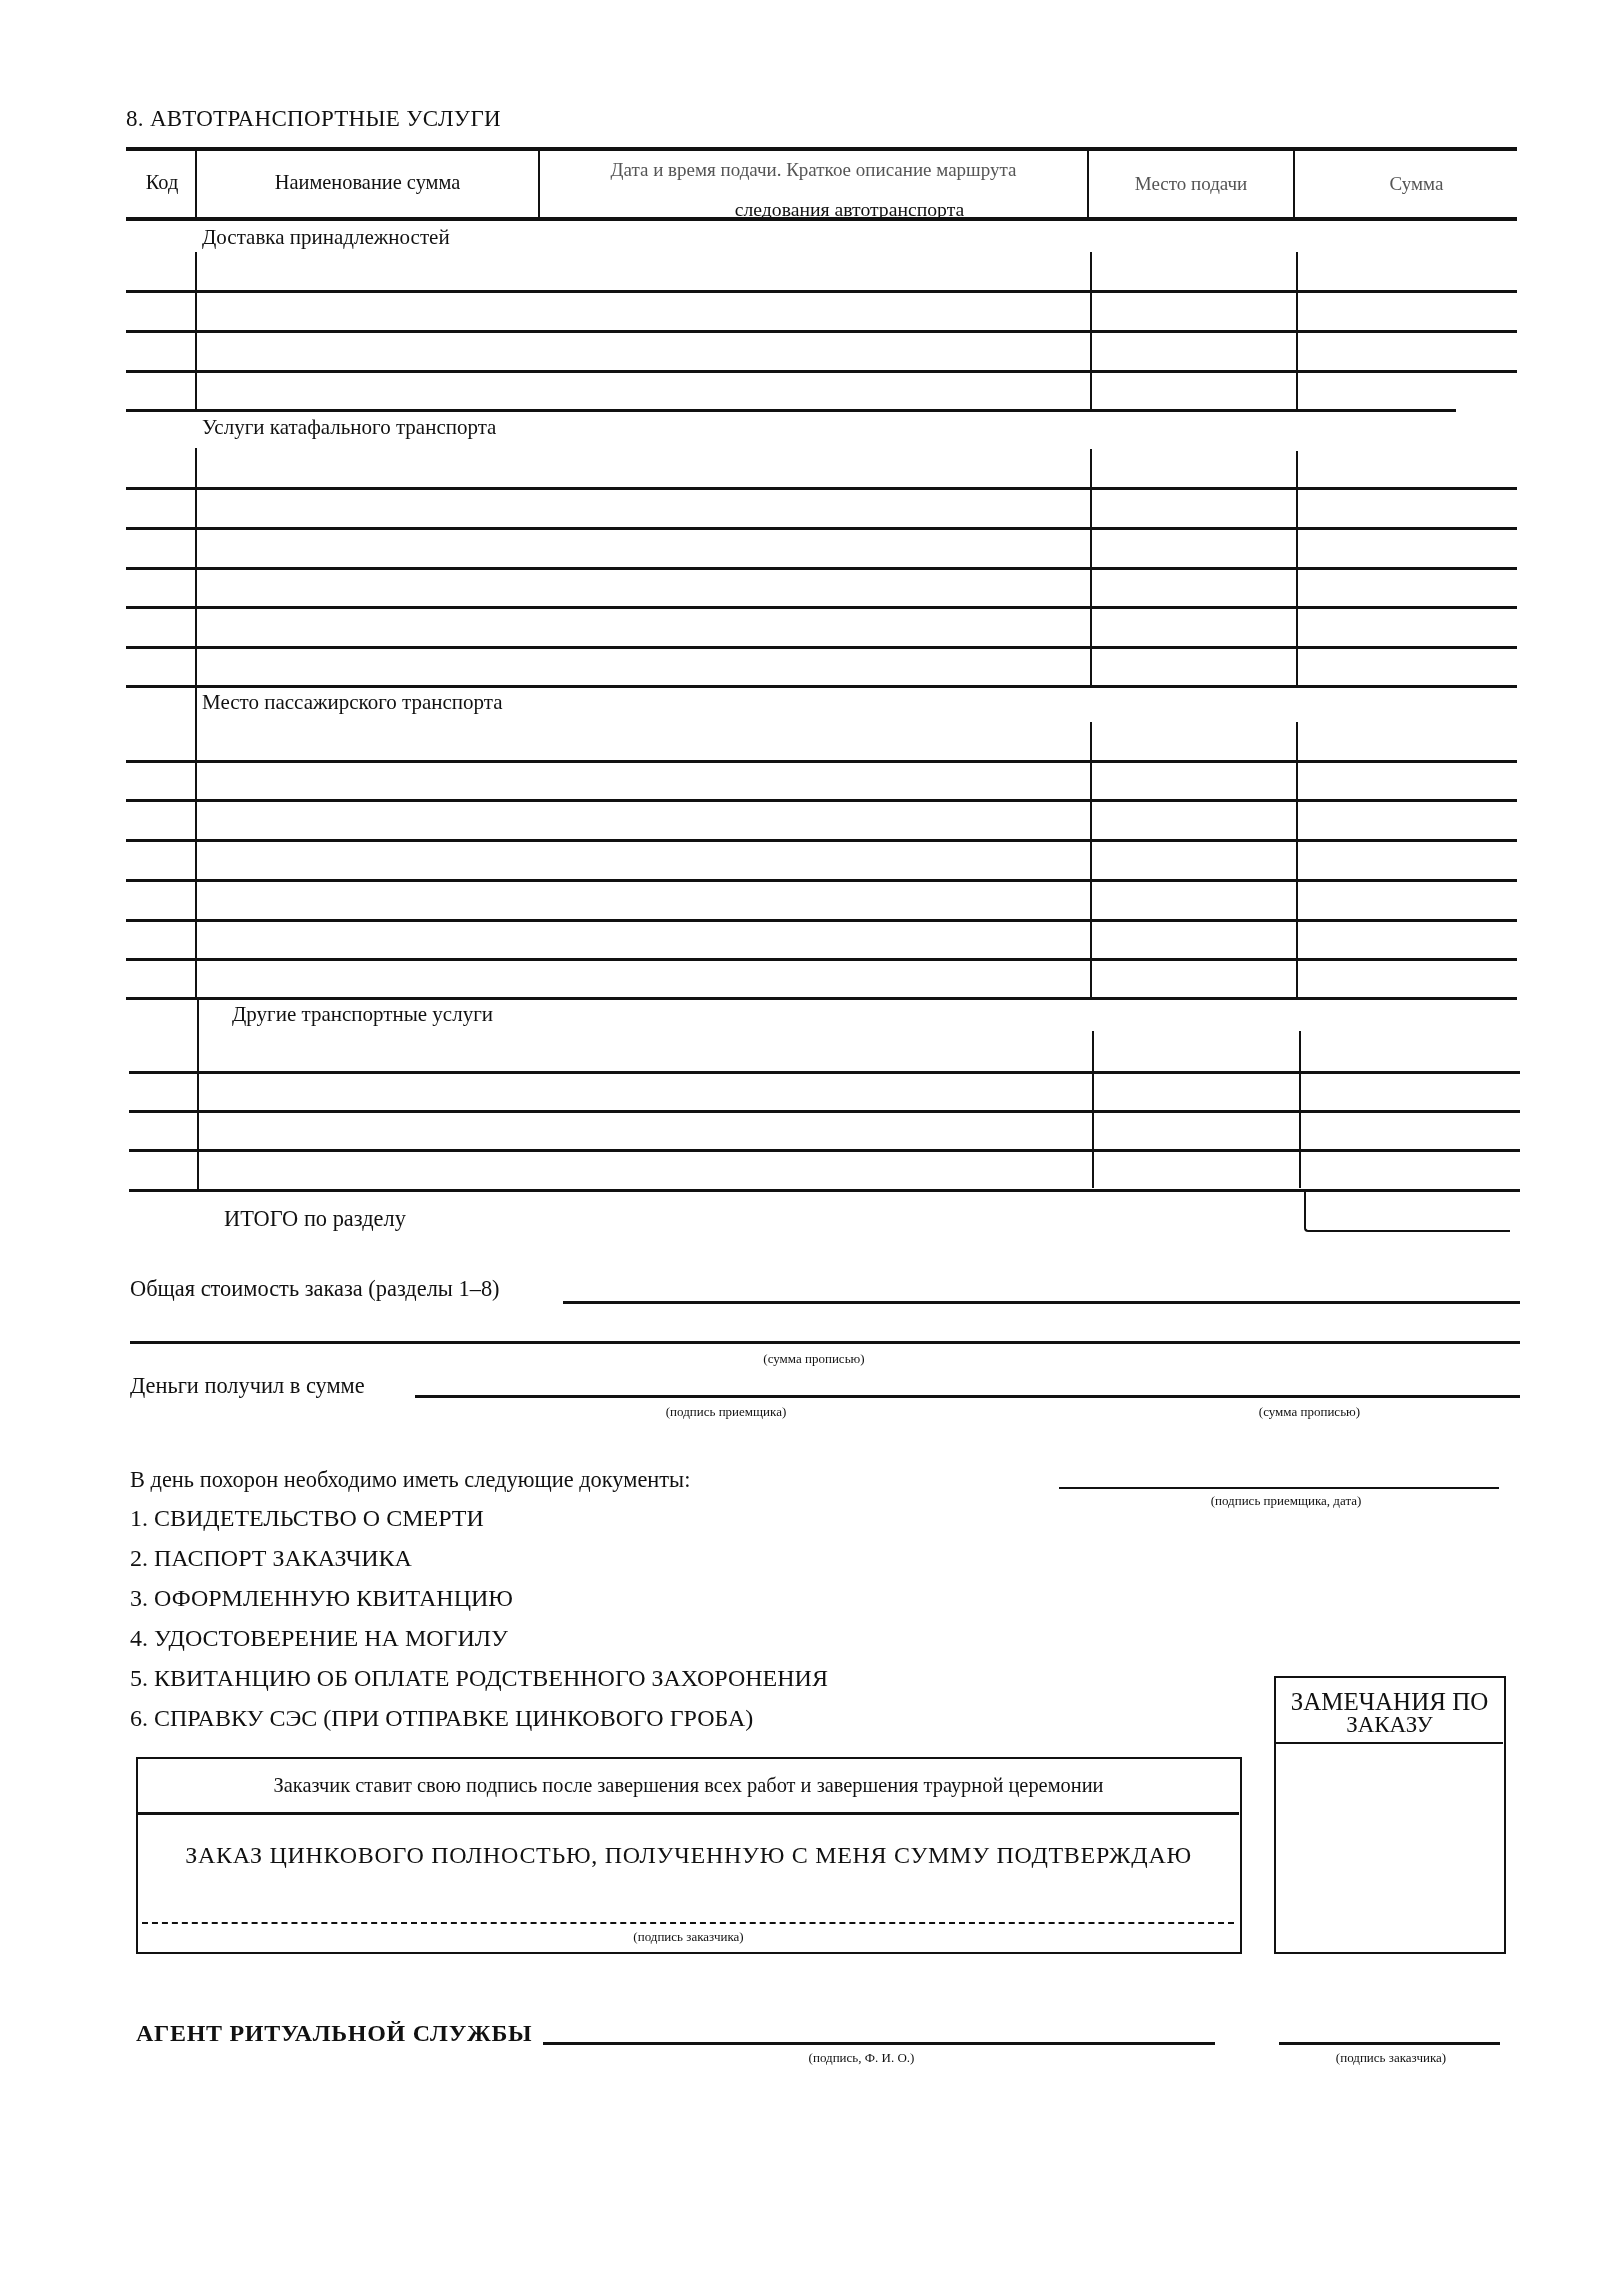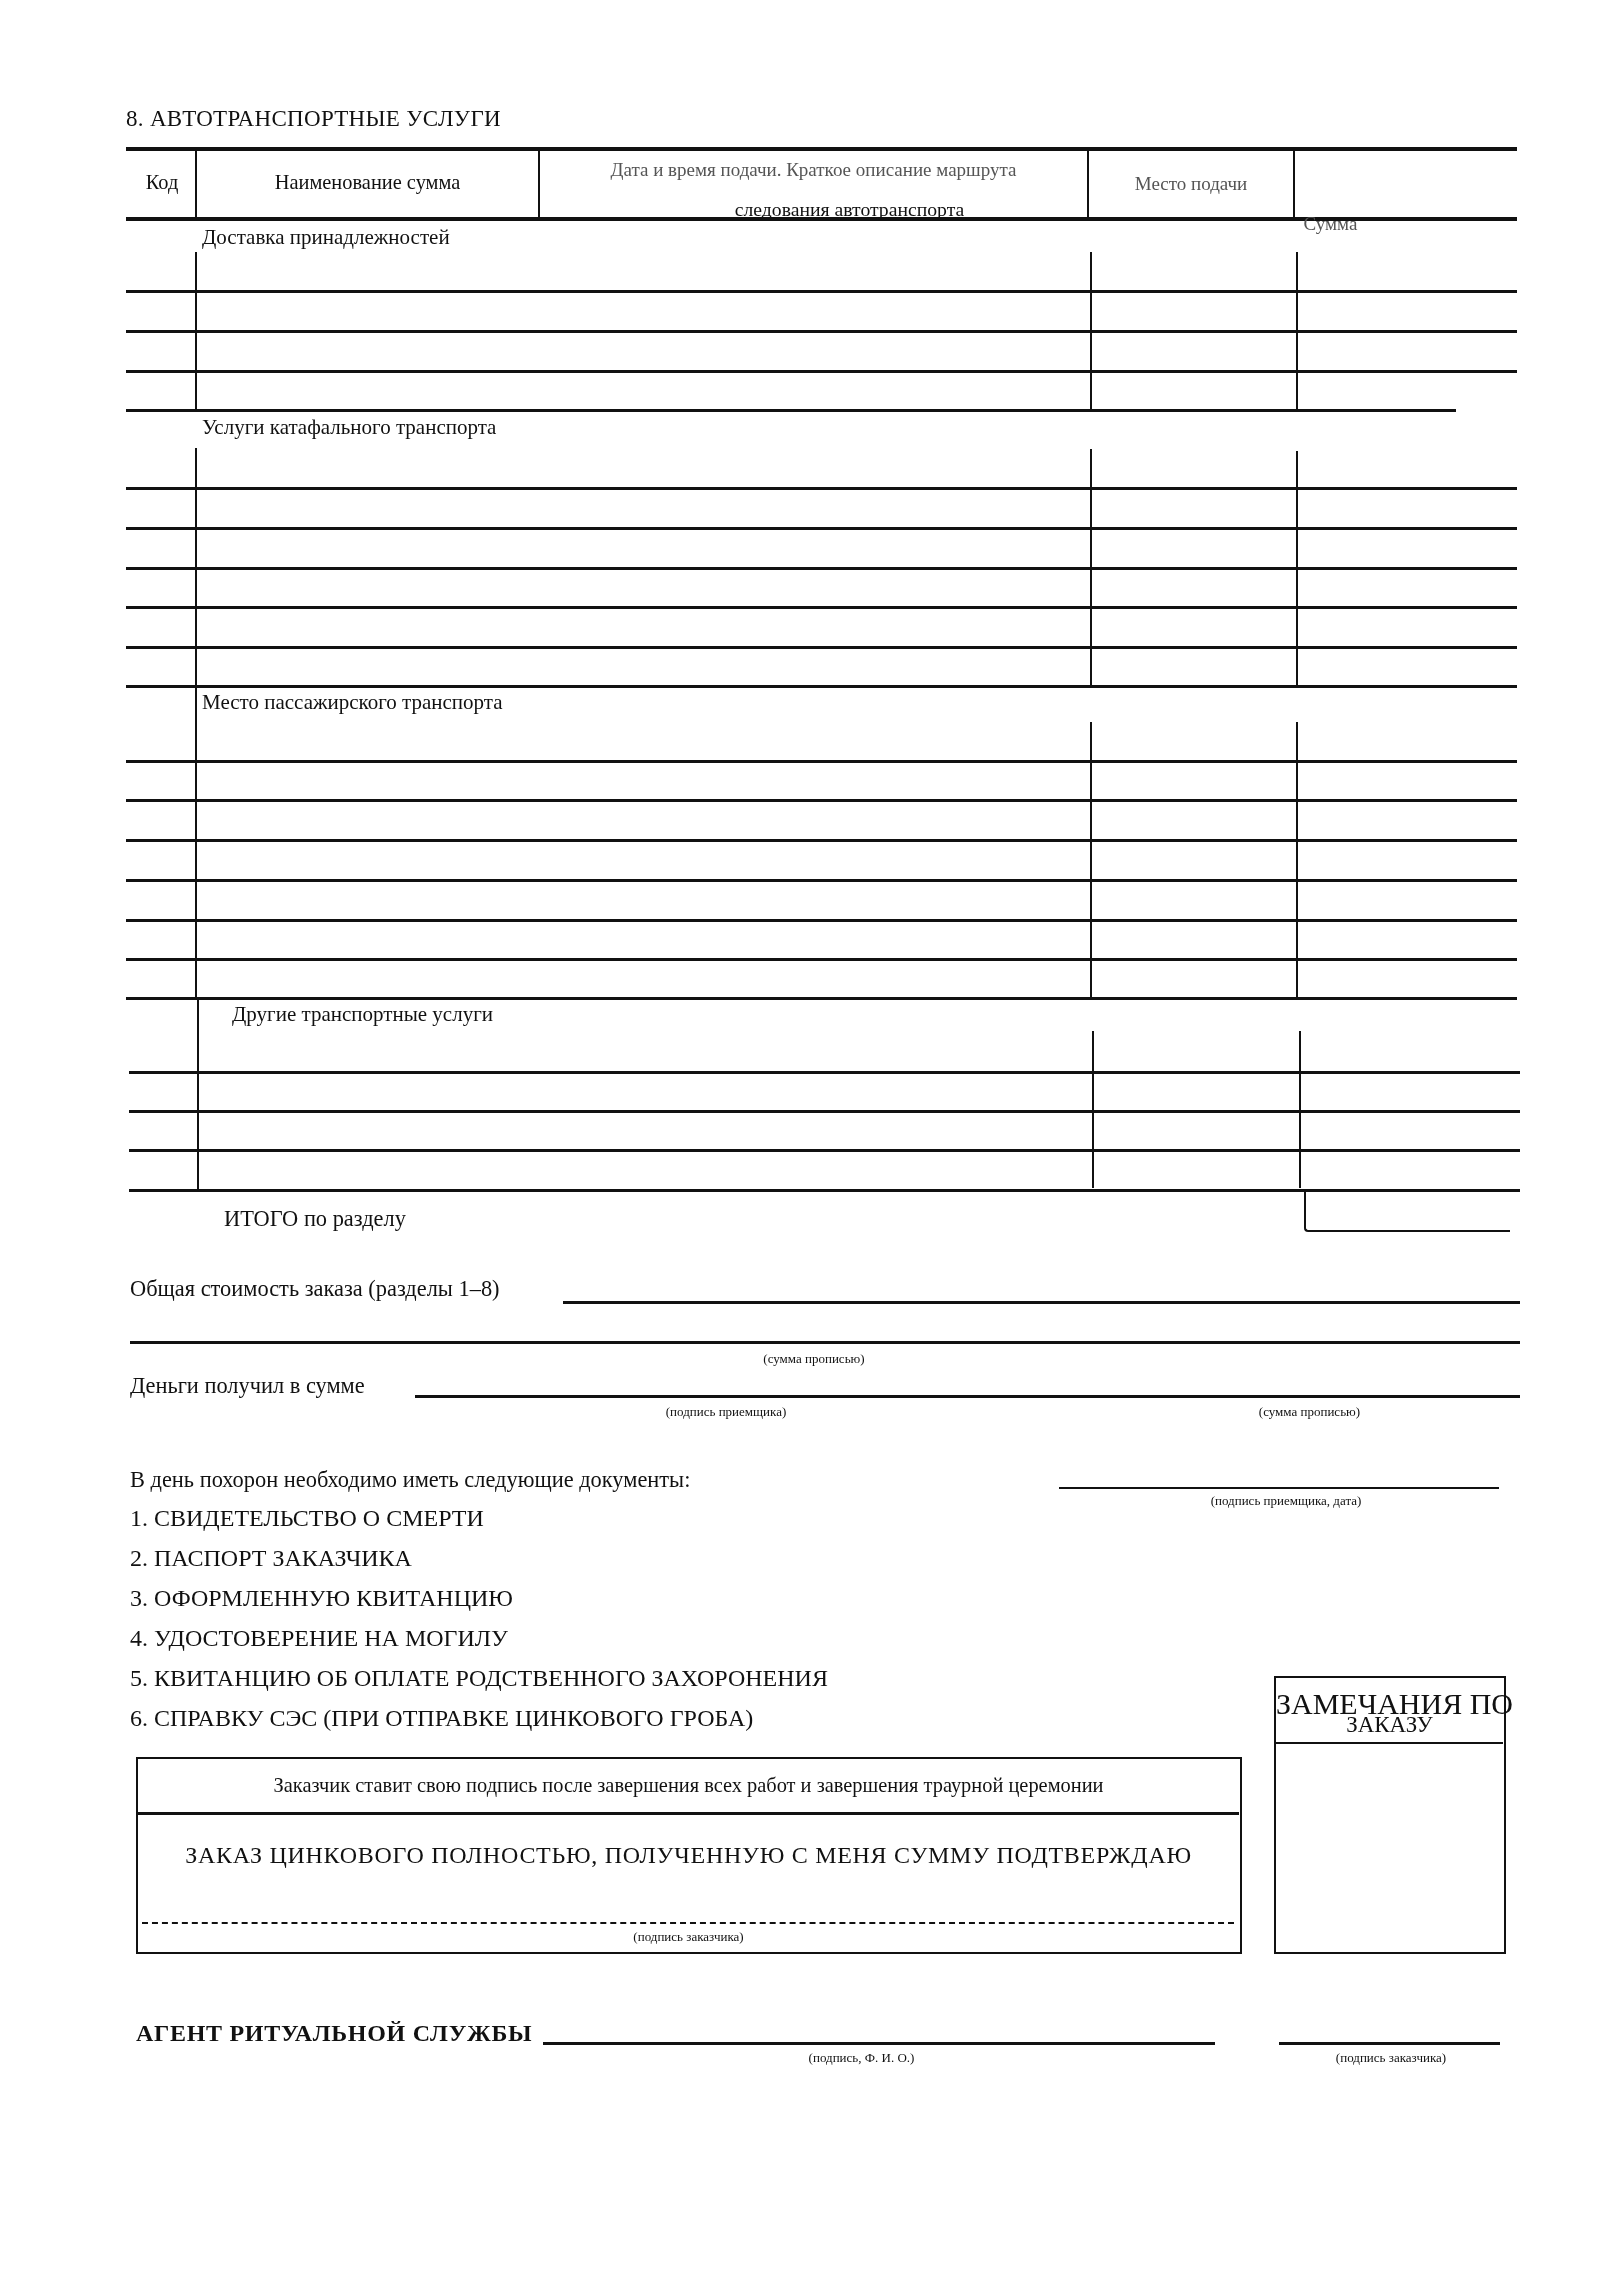--- a/index.html
+++ b/index.html
@@ -36,21 +36,21 @@
   <div class="vline" style="left:195px; top:151px; height:66px;"></div>
   <div class="vline" style="left:538px; top:151px; height:66px;"></div>
   <div class="vline" style="left:1087px; top:151px; height:66px;"></div>
   <div class="vline" style="left:1293px; top:151px; height:66px;"></div>
 
   <div class="txt hdr" style="left:130px; top:172px; width:64px;">Код</div>
   <div class="txt hdr" style="left:198px; top:172px; width:339px;">Наименование сумма</div>
   <div class="txt hdr faded" style="left:541px; top:160px; width:545px; font-size:19px;">Дата и время подачи. Краткое описание маршрута</div>
   <div class="txt hdr" style="left:541px; top:200px; width:545px; font-size:19.7px;margin-left:36px;">следования автотранспорта</div>
   <div class="txt hdr faded" style="left:1090px; top:174px; width:202px; font-size:19px;">Место подачи</div>
-  <div class="txt hdr faded" style="left:1220px; top:174px; width:221px; font-size:19px;margin-top:40px;">Сумма</div>
+  <div class="txt hdr faded" style="left:1306px; top:174px; width:221px; font-size:19px;">Сумма</div>
 
   <div class="txt sec" style="left:202px; top:227px;">Доставка принадлежностей</div>
   <div class="vline" style="left:195px; top:252px; height:157px;"></div>
   <div class="vline" style="left:1090px; top:252px; height:157px;"></div>
   <div class="vline" style="left:1296px; top:252px; height:157px;"></div>
   <div class="hline" style="left:126px; top:290px; width:1391px;"></div>
   <div class="hline" style="left:126px; top:330px; width:1391px;"></div>
   <div class="hline" style="left:126px; top:370px; width:1391px;"></div>
   <div class="hline" style="left:126px; top:409px; width:1330px;"></div>
 
@@ -108,21 +108,21 @@
   <div class="txt list" style="left:130px; top:1506px;">1. СВИДЕТЕЛЬСТВО О СМЕРТИ</div>
   <div class="txt list" style="left:130px; top:1546px;">2. ПАСПОРТ ЗАКАЗЧИКА</div>
   <div class="txt list" style="left:130px; top:1586px;">3. ОФОРМЛЕННУЮ КВИТАНЦИЮ</div>
   <div class="txt list" style="left:130px; top:1626px;">4. УДОСТОВЕРЕНИЕ НА МОГИЛУ</div>
   <div class="txt list" style="left:130px; top:1666px;">5. КВИТАНЦИЮ ОБ ОПЛАТЕ РОДСТВЕННОГО ЗАХОРОНЕНИЯ</div>
   <div class="txt list" style="left:130px; top:1706px;">6. СПРАВКУ СЭС (ПРИ ОТПРАВКЕ ЦИНКОВОГО ГРОБА)</div>
 </div>
 
 <div class="boxed" style="left:1274px; top:1676px; width:232px; height:278px;">
   <div class="abs" style="left:0; top:0; width:227px; height:64px; border-bottom:2.7px solid #111;">
-    <div class="txt center" style="left:0; top:11px; width:227px; font-size:30px;">ЗАМЕЧАНИЯ ПО</div>
+    <div class="txt center" style="left:0; top:11px; width:227px; font-size:25px;">ЗАМЕЧАНИЯ ПО</div>
     <div class="txt center" style="left:0; top:35px; width:227px; font-size:23px;">ЗАКАЗУ</div>
   </div>
   <div class="abs" style="left:0; top:66px; width:227px; height:206px;"></div>
 </div>
 
 <div class="boxed" style="left:136px; top:1757px; width:1106px; height:197px;">
   <div class="txt center" style="left:0; top:16.3px; width:1101px; font-size:20.4px;">Заказчик ставит свою подпись после завершения всех работ и завершения траурной церемонии</div>
   <div class="abs" style="left:0; top:53px; width:1101px; height:0; border-top:3.4px solid #111;"></div>
   <div class="txt center" style="left:0; top:84px; width:1101px; font-size:24px; letter-spacing:0.7px;">ЗАКАЗ ЦИНКОВОГО ПОЛНОСТЬЮ, ПОЛУЧЕННУЮ С МЕНЯ СУММУ ПОДТВЕРЖДАЮ</div>
   <div class="dashed" style="left:4.1px; top:163px; width:1092px;"></div>

